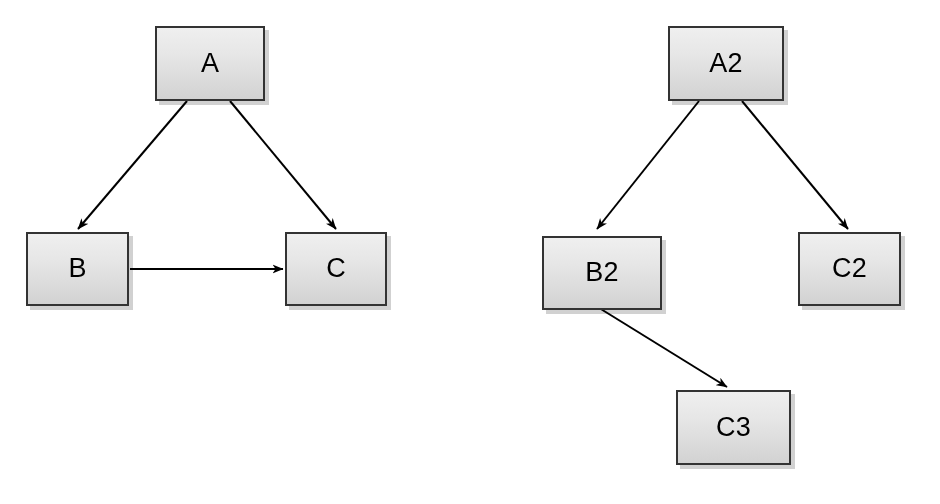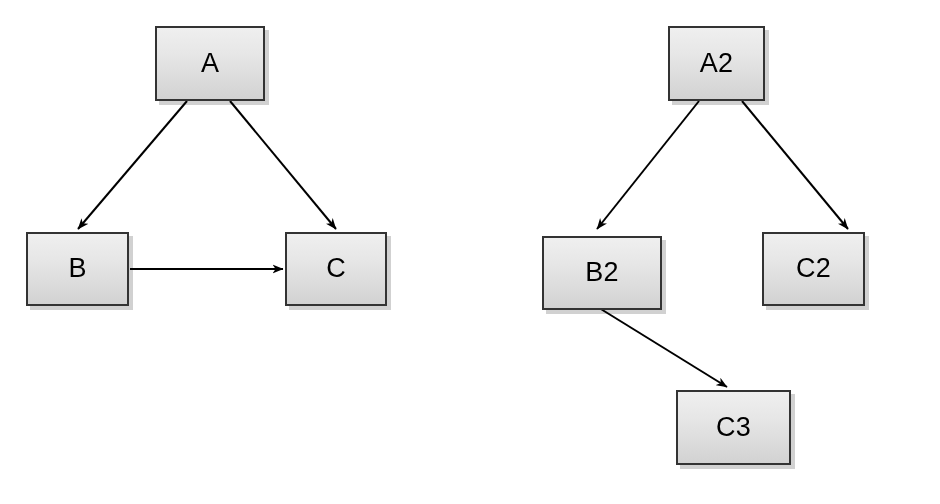--- a/index.html
+++ b/index.html
@@ -71,27 +71,27 @@
   <div id="nodes-group">
       <div class="node" style="left: 155px; top: 26px; width: 110px; height: 75px;">
         <span class="node-label">A</span>
       </div>
       <div class="node" style="left: 26px; top: 232px; width: 103px; height: 74px;">
         <span class="node-label">B</span>
       </div>
       <div class="node" style="left: 285px; top: 232px; width: 102px; height: 74px;">
         <span class="node-label">C</span>
       </div>
-      <div class="node" style="left: 668px; top: 26px; width: 97px; height: 75px;">
+      <div class="node" style="left: 668px; top: 26px; width: 116px; height: 75px;">
         <span class="node-label">A2</span>
       </div>
       <div class="node" style="left: 542px; top: 236px; width: 120px; height: 74px;">
         <span class="node-label">B2</span>
       </div>
-      <div class="node" style="left: 762px; top: 232px; width: 103px; height: 74px;">
+      <div class="node" style="left: 798px; top: 232px; width: 103px; height: 74px;">
         <span class="node-label">C2</span>
       </div>
       <div class="node" style="left: 676px; top: 390px; width: 115px; height: 75px;">
         <span class="node-label">C3</span>
       </div>
     </div>
 
 </div>
 
 </body></html>

